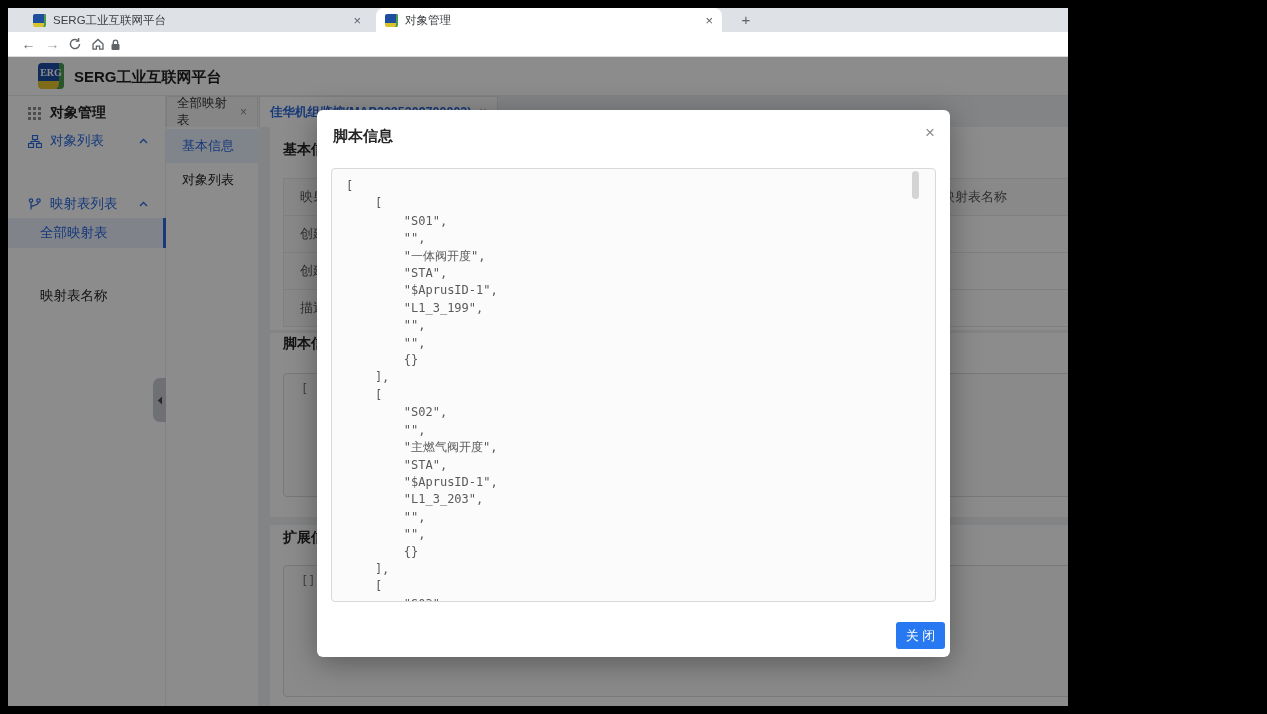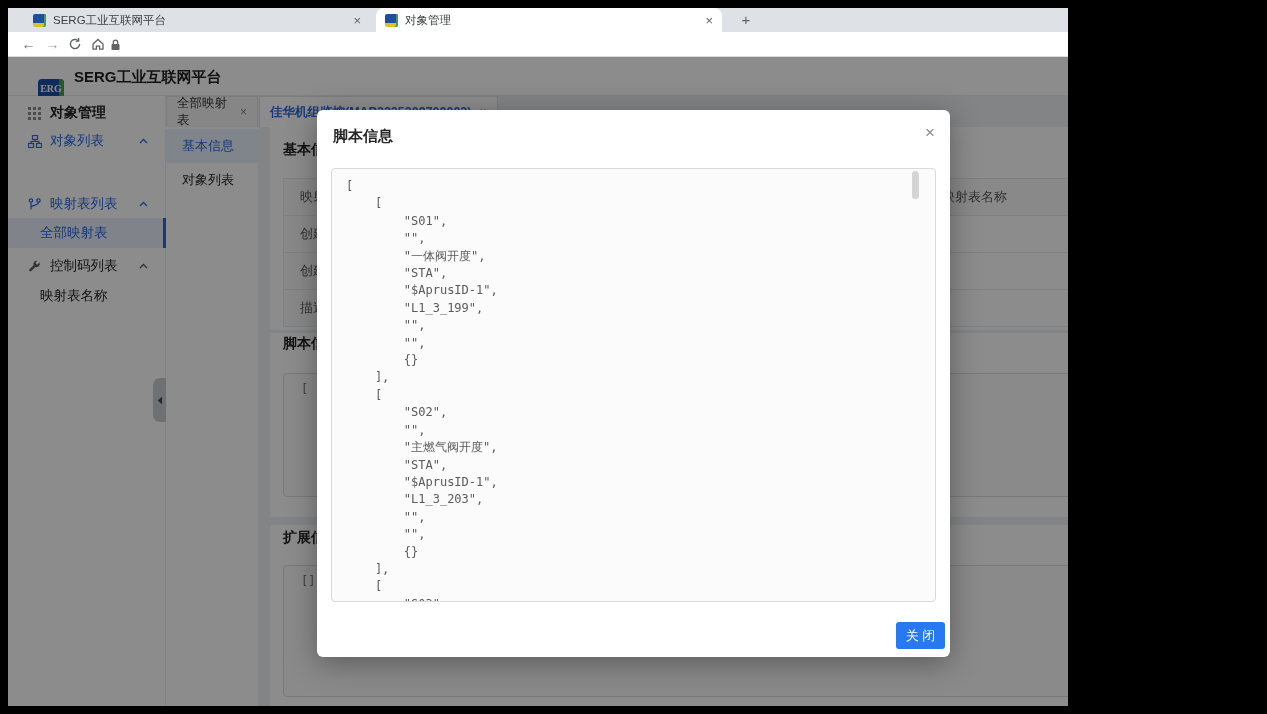--- a/index.html
+++ b/index.html
@@ -13,21 +13,21 @@
   .btab.active{background:#fff;border-radius:8px 8px 0 0;}
   .btab .ttl{white-space:nowrap;overflow:hidden;text-overflow:ellipsis;flex:1;}
   .tclose{color:#5f6368;font-size:13px;line-height:13px;cursor:pointer;}
   .favicon{width:13px;height:13px;border-radius:2px;background:linear-gradient(#1e4f9e 0 68%,#d9c32a 68% 100%);box-shadow:inset -4px -1px 0 -2px #4a9b4f;flex:0 0 13px;}
   .urlbar{left:0;top:24px;width:1251px;height:25px;background:#fff;border-bottom:1px solid #dadce0;box-sizing:border-box;}
   .navic{top:28px;width:17px;height:17px;font-size:14px;color:#5f6368;text-align:center;line-height:17px;}
   .url{top:24px;left:114px;height:24px;line-height:24px;font-size:11.5px;color:#3c4043;white-space:nowrap;}
   .avatarG{top:27px;width:19px;height:19px;border-radius:50%;color:#fff;font-size:10px;font-weight:bold;text-align:center;line-height:19px;}
   
   .apphdr{left:0;top:49px;width:1251px;height:39px;background:#fff;border-bottom:1px solid #ececec;box-sizing:border-box;}
-  .logo{left:30px;top:55px;width:26px;height:26px;border-radius:4px;background:linear-gradient(#1d4fa8 0 70%,#e8c52c 70% 100%);box-shadow:inset -9px -2px 0 -4px #4a9b4f;color:#fff;font-size:10px;font-weight:bold;text-align:center;line-height:20px;font-family:"Liberation Serif",serif;margin-top:16px;}
+  .logo{left:30px;top:55px;width:26px;height:26px;border-radius:4px;background:linear-gradient(#1d4fa8 0 70%,#e8c52c 70% 100%);box-shadow:inset -9px -2px 0 -4px #4a9b4f;color:#fff;font-size:10px;font-weight:bold;text-align:center;line-height:20px;font-family:"Liberation Serif",serif;}
   .apptitle{left:66px;top:49px;height:39px;line-height:39px;font-size:15px;font-weight:bold;color:#1f1f1f;}
   .useravatar{left:1169px;top:54px;width:26px;height:26px;border-radius:50%;background:#2879f1;}
   .username{left:1203px;top:49px;height:39px;line-height:39px;font-size:13px;font-weight:bold;color:#1f1f1f;}
   
   .sidebar{left:0;top:88px;width:158px;height:610px;background:#fff;border-right:1px solid #ededed;box-sizing:border-box;}
   .snavrow{left:0;height:30px;width:158px;display:flex;align-items:center;}
   .snavrow .ic{width:14px;margin-left:20px;display:flex;}
   .snavrow .lb{margin-left:8px;font-size:13.5px;}
   .snavrow .chev{margin-left:auto;margin-right:18px;display:flex;}
   .c-blue{color:#2b6ae0;}
@@ -189,33 +189,20 @@
     <span class="lb">映射表列表</span>
     <span class="chev">
       <svg width="9" height="6" viewBox="0 0 9 6">
           <polyline points="1,5 4.5,1.5 8,5" fill="none" stroke="#2b6ae0" stroke-width="1.3"></polyline>
         </svg>
     </span>
   </div>
   <div class="abs snavrow c-blue" style="top:210px;">
     <span class="lb" style="margin-left:32px;">全部映射表</span>
   </div>
-  <div class="abs snavrow c-dark" style="top:243px;">
-    <span class="ic">
-      <svg width="13" height="13" viewBox="0 0 14 14">
-          <path d="M12.7 3.3a3.6 3.6 0 0 1-4.8 4.2L3.6 11.8a1.3 1.3 0 0 1-1.9-1.9l4.3-4.3A3.6 3.6 0 0 1 10.2 .8l-2 2 .4 1.6 1.6.4 2-2c.3.5.5 1 .5 1.5z" fill="#5f5f5f"></path>
-        </svg>
-    </span>
-    <span class="lb">控制码列表</span>
-    <span class="chev">
-      <svg width="9" height="6" viewBox="0 0 9 6">
-          <polyline points="1,5 4.5,1.5 8,5" fill="none" stroke="#595959" stroke-width="1.3"></polyline>
-        </svg>
-    </span>
-  </div>
   <div class="abs snavrow c-dark" style="top:273px;">
     <span class="lb" style="margin-left:32px;">映射表名称</span>
   </div>
   <div class="abs collapse-handle">
     <svg width="6" height="9" viewBox="0 0 6 9">
         <polygon points="5,0.5 0.8,4.5 5,8.5" fill="#4a4a4a"></polygon>
       </svg>
   </div>
 
   <div class="abs workbg"></div>

